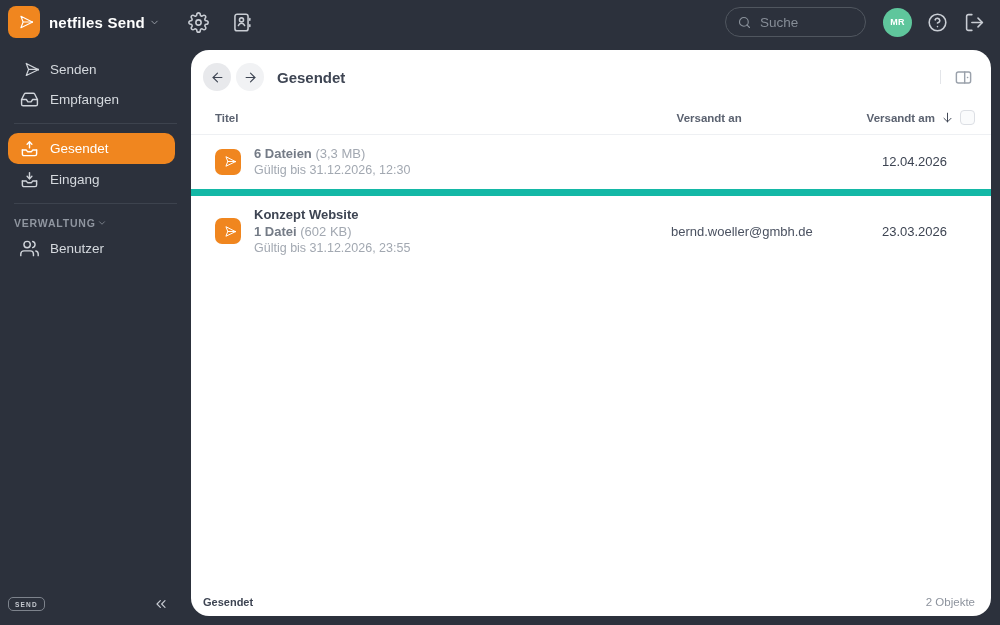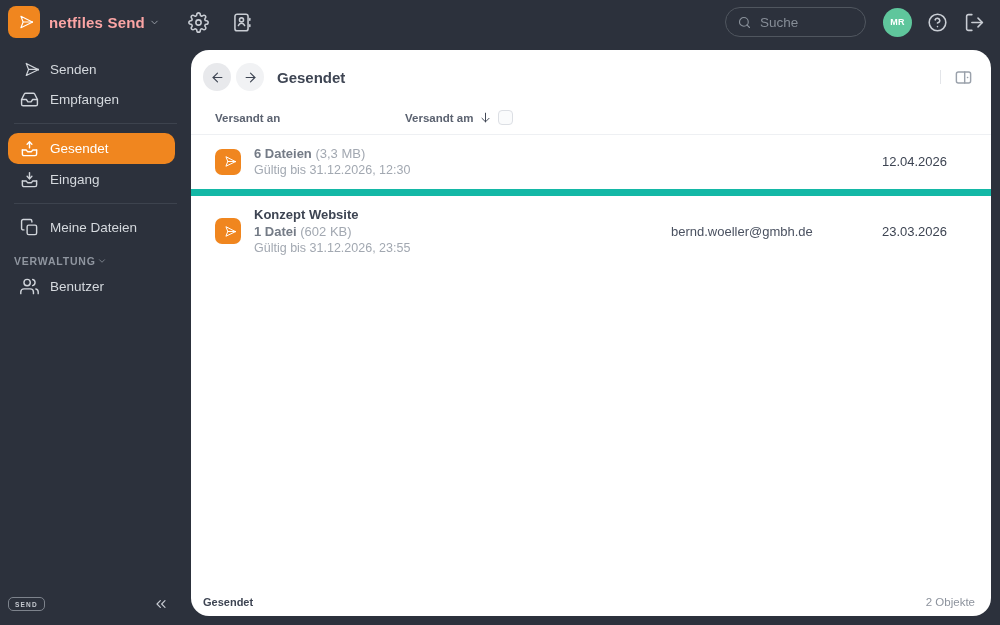--- a/index.html
+++ b/index.html
@@ -11,21 +11,21 @@
     overflow:hidden;
     -webkit-font-smoothing:antialiased;
   }
   svg { display:block; }
   .stroke { fill:none; stroke:currentColor; stroke-width:1.8; stroke-linecap:round; stroke-linejoin:round; }
 
   
   .header { position:absolute; top:0; left:0; width:1000px; height:44px; display:flex; align-items:center; }
   .logo { width:32px; height:32px; margin-left:8px; border-radius:8px; background:#f0861f;
           display:flex; align-items:center; justify-content:center; color:#fff; flex:0 0 auto; }
-  .app-title { margin-left:9px; font-size:15px; font-weight:700; color:#fca5a5; letter-spacing:.2px; }
+  .app-title { margin-left:9px; font-size:15px; font-weight:700; color:#ffffff; letter-spacing:.2px; }
   .title-chevron { margin-left:4px; color:#aab0b8; }
   .hicon { color:#c9cdd4; cursor:pointer; }
   .gear { margin-left:28px; }
   .contacts { margin-left:22px; }
   .search { margin-left:auto; width:141px; height:30px; border:1px solid #50565f; border-radius:16px;
             display:flex; align-items:center; padding:0 11px; gap:8px; color:#8a919b; }
   .search input { flex:1; min-width:0; background:transparent; border:none; outline:none;
                   color:#cfd3d8; font-size:13.5px; font-family:inherit; }
   .search input::placeholder { color:#868d97; }
   .avatar { width:29px; height:29px; border-radius:50%; background:#5fc69c; color:#fff;
@@ -180,29 +180,20 @@
       <g class="stroke">
         <path d="M21 14v5a2 2 0 0 1-2 2H5a2 2 0 0 1-2-2v-5"></path>
         <path d="M3 14h5l1.5 2h5L16 14h5"></path>
         <path d="M12 3.5V11"></path>
           <polyline points="9 8 12 11 15 8"></polyline>
       </g>
     </svg>
     <span>Eingang</span>
   </div>
   <div class="sdivider"></div>
-  <div class="nav-item">
-    <svg class="nicon" width="19" height="19" viewBox="0 0 24 24">
-      <g class="stroke">
-        <rect x="9" y="9" width="12" height="12" rx="2"></rect>
-        <path d="M5 15H4a2 2 0 0 1-2-2V4a2 2 0 0 1 2-2h9a2 2 0 0 1 2 2v1"></path>
-      </g>
-    </svg>
-    <span>Meine Dateien</span>
-  </div>
   <div class="section-head">
     <span>VERWALTUNG</span>
     <svg width="10" height="10" viewBox="0 0 24 24">
       <polyline class="stroke" stroke-width="2.6" points="6 9 12 15 18 9"></polyline>
     </svg>
   </div>
   <div class="nav-item">
     <svg class="nicon" width="19" height="19" viewBox="0 0 24 24">
       <g class="stroke">
         <path d="M17 21v-2a4 4 0 0 0-4-4H5a4 4 0 0 0-4 4v2"></path>
@@ -249,20 +240,21 @@
     <svg class="toggle-btn" width="19" height="19" viewBox="0 0 24 24">
       <g class="stroke" stroke-width="1.6">
         <rect x="3" y="5" width="18" height="14" rx="2.5"></rect>
         <line x1="13.5" y1="5" x2="13.5" y2="19"></line>
         <line x1="17" y1="11.9" x2="17.3" y2="11.9"></line>
       </g>
     </svg>
   </div>
 
   <div class="table-head">
+    <div class="col-title">Titel</div>
     <div class="col-recipient">Versandt an</div>
     <div class="head-right">
       <span>Versandt am</span>
       <svg class="sort-icon" width="13" height="13" viewBox="0 0 24 24">
         <g class="stroke" stroke-width="2.2">
             <line x1="12" y1="4" x2="12" y2="20"></line>
             <polyline points="5.5 13.5 12 20 18.5 13.5"></polyline>
           </g>
       </svg>
       <span class="checkbox"></span>

